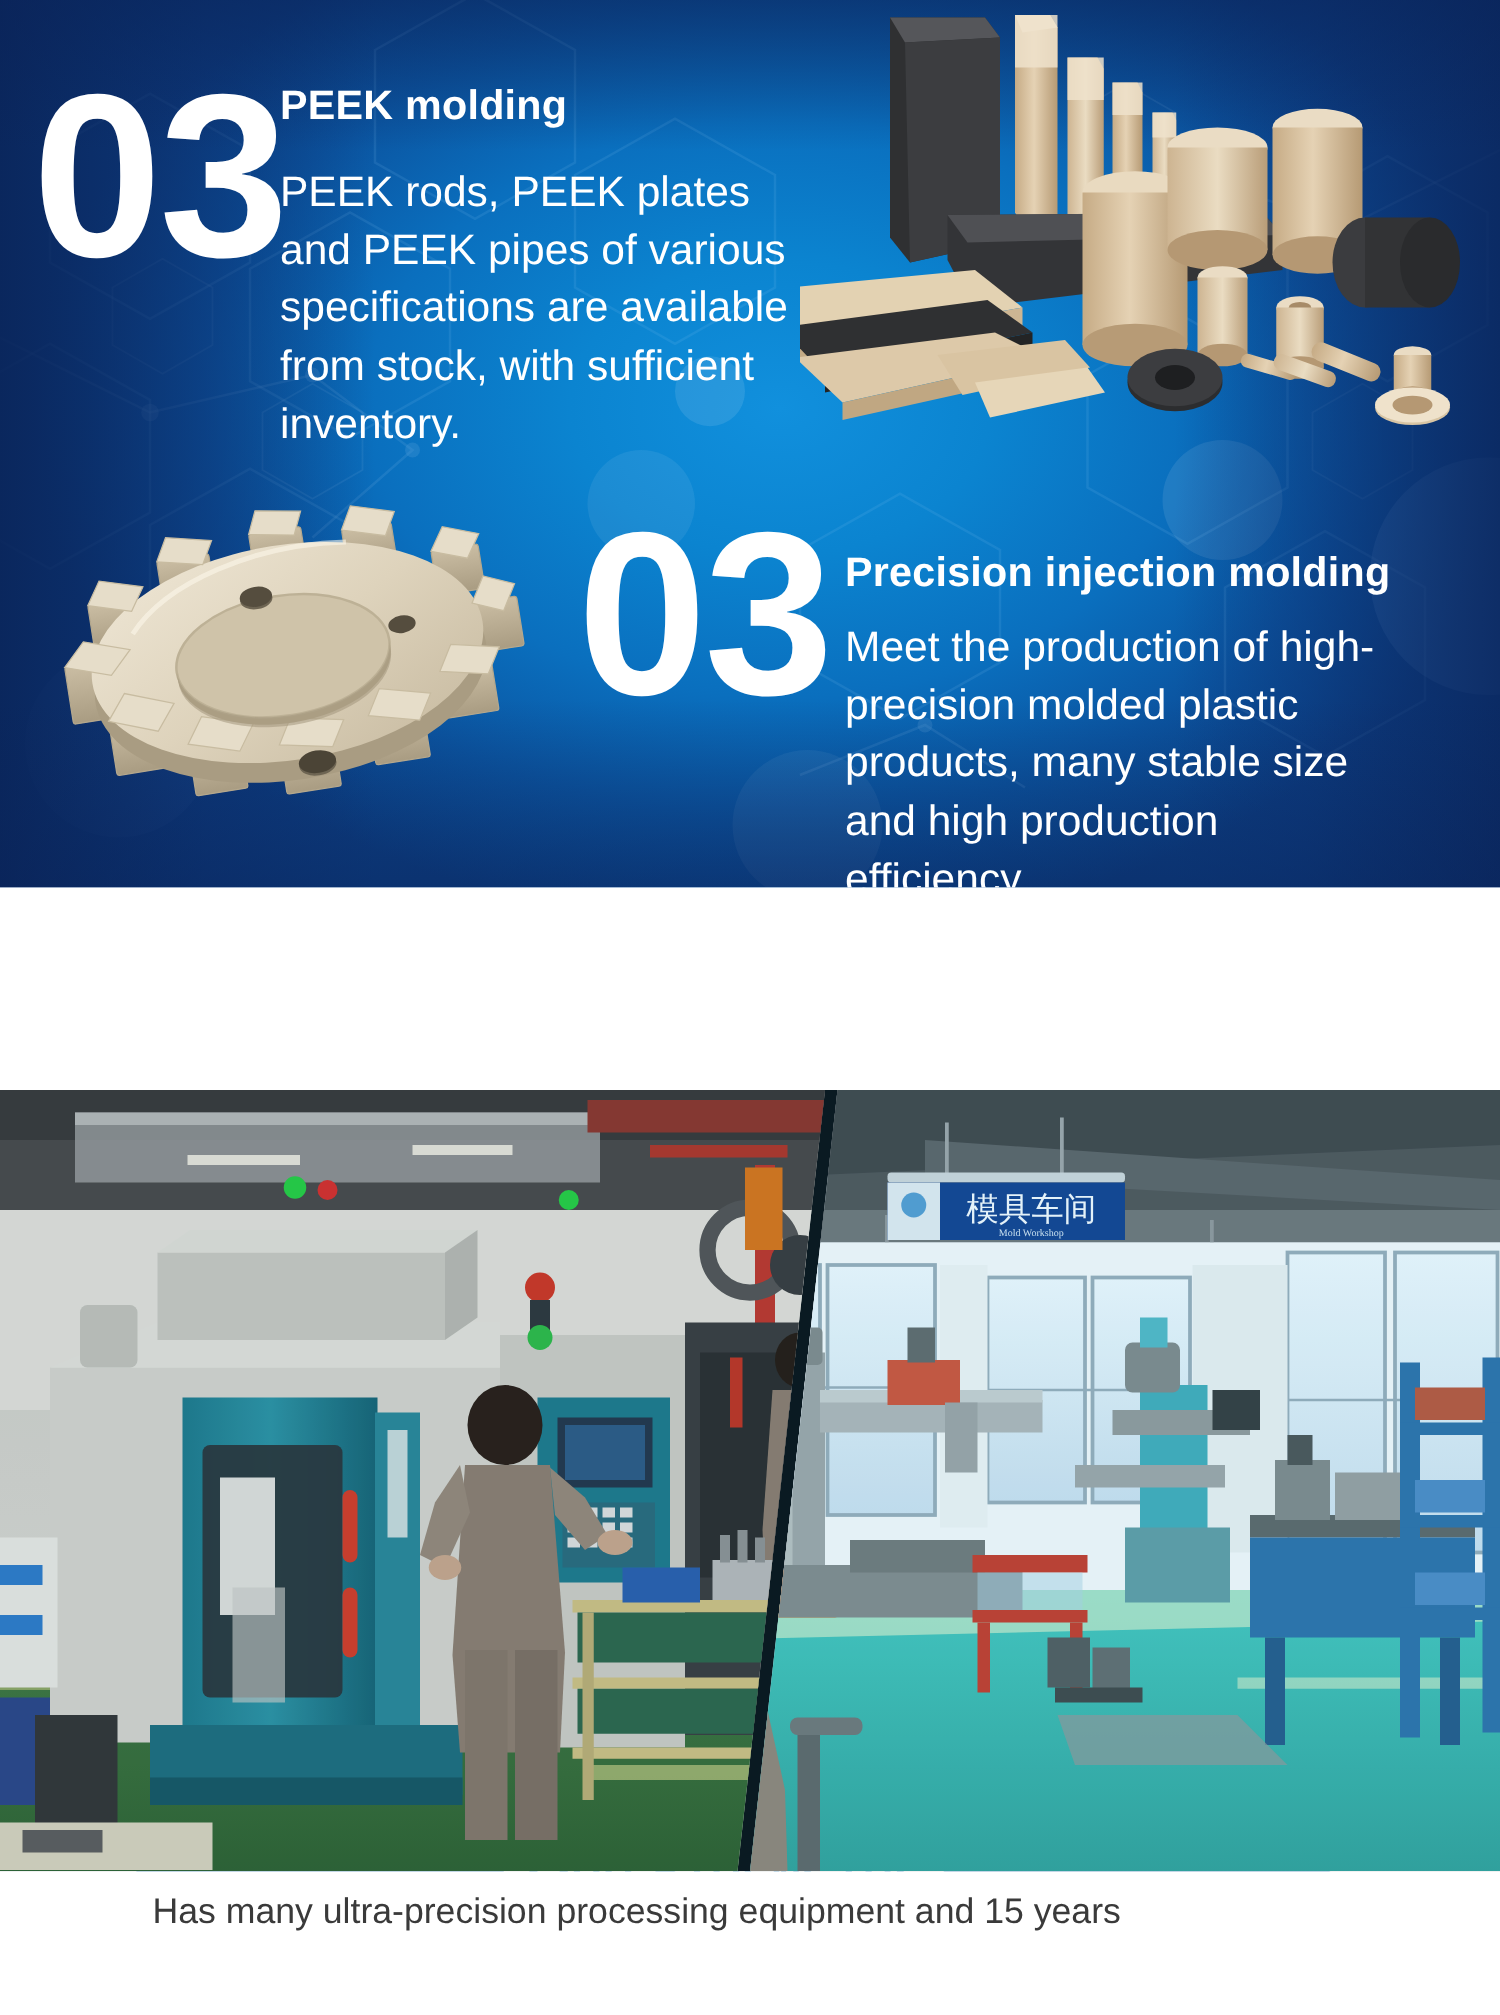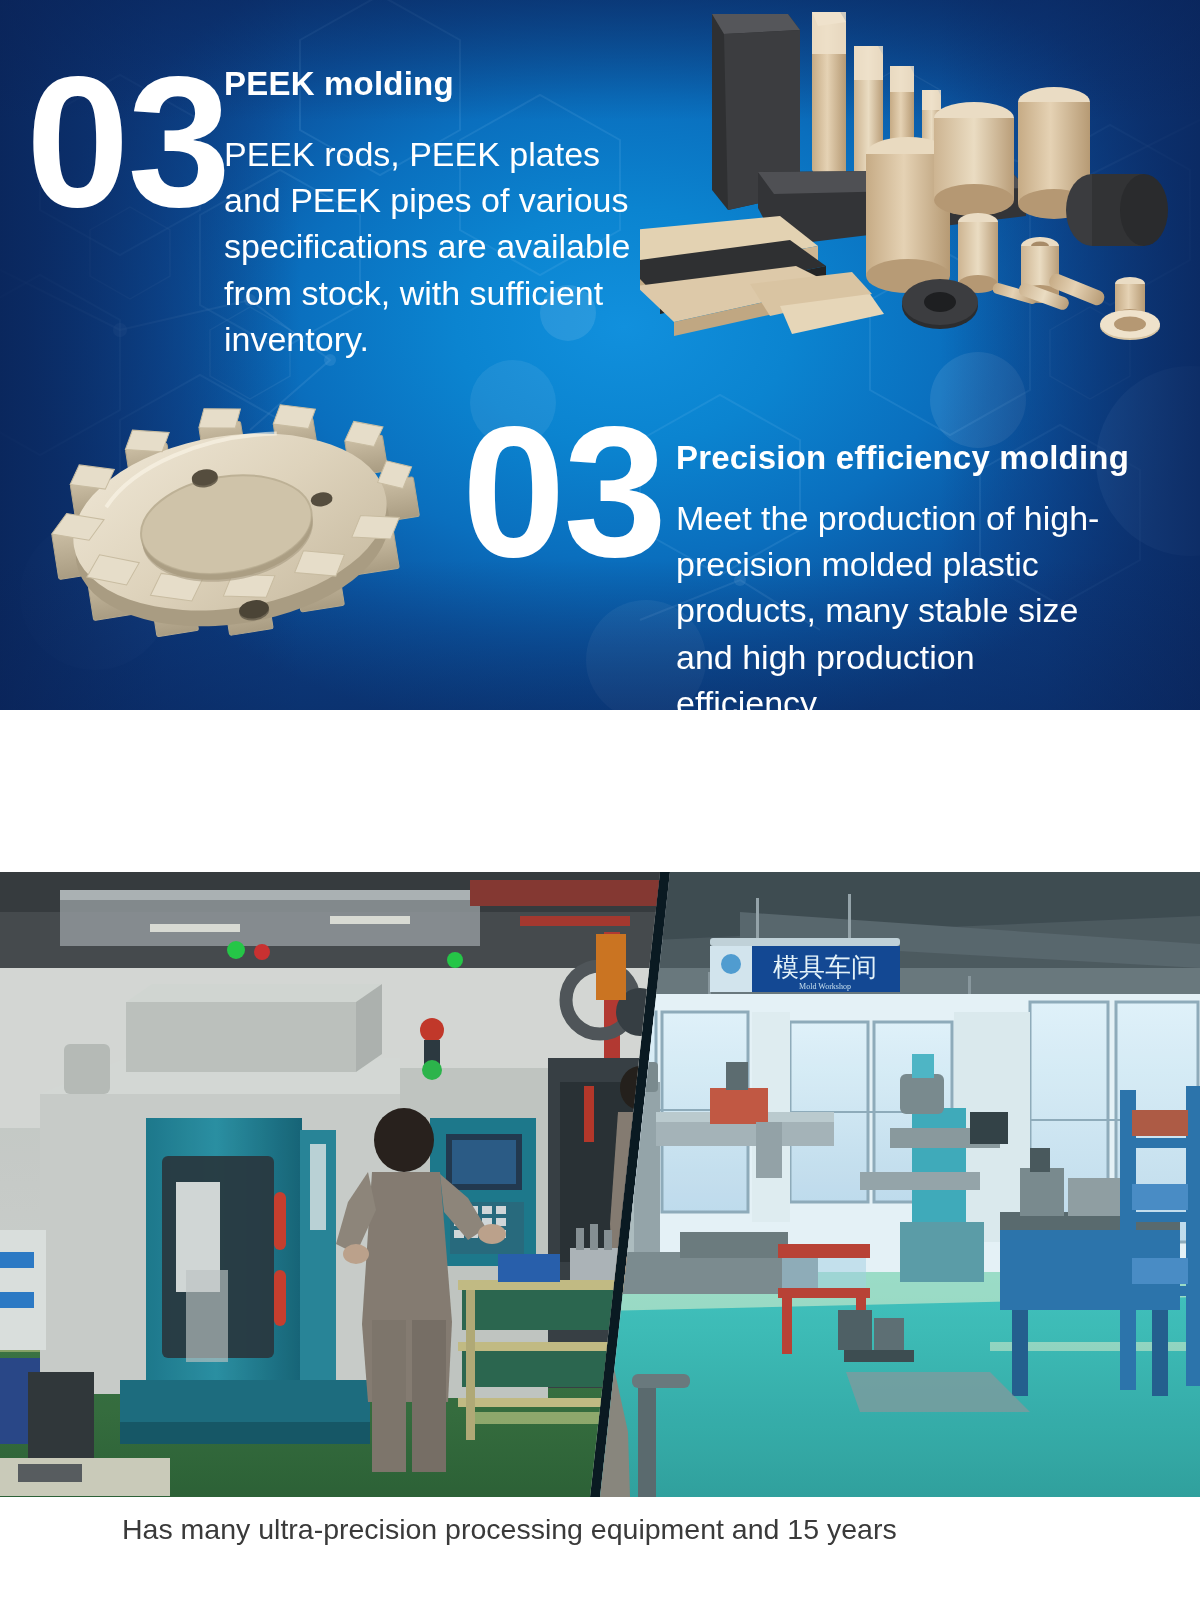--- a/index.html
+++ b/index.html
@@ -332,21 +332,21 @@
           <path d="M-120,-34 A158,86 0 0 1 60,-80" stroke="#fbf6ea" stroke-width="4" fill="none" opacity=".6"></path>
         </g>
       </svg>
     </div>
 
     <div class="num" id="num-03">03</div>
     <div class="blk-title" id="t03">PEEK molding</div>
     <div class="blk-body" id="b03">PEEK rods, PEEK plates and PEEK pipes of various specifications are available from stock, with sufficient inventory.</div>
 
     <div class="num" id="num-04">03</div>
-    <div class="blk-title" id="t04">Precision efficiency molding</div>
+    <div class="blk-title" id="t04">Precision injection molding</div>
     <div class="blk-body" id="b04">Meet the production of high-precision molded plastic products, many stable size and high production efficiency.</div>
   </div>
 
   <div class="band">
     <div class="arrow-line" id="arrow-left-line"></div>
     <div class="arrow-head" id="arrow-head-left"></div>
     <div class="arrow-line" id="arrow-right-line"></div>
     <div class="arrow-head" id="arrow-head-right"></div>
 
     <div class="strength-box">

